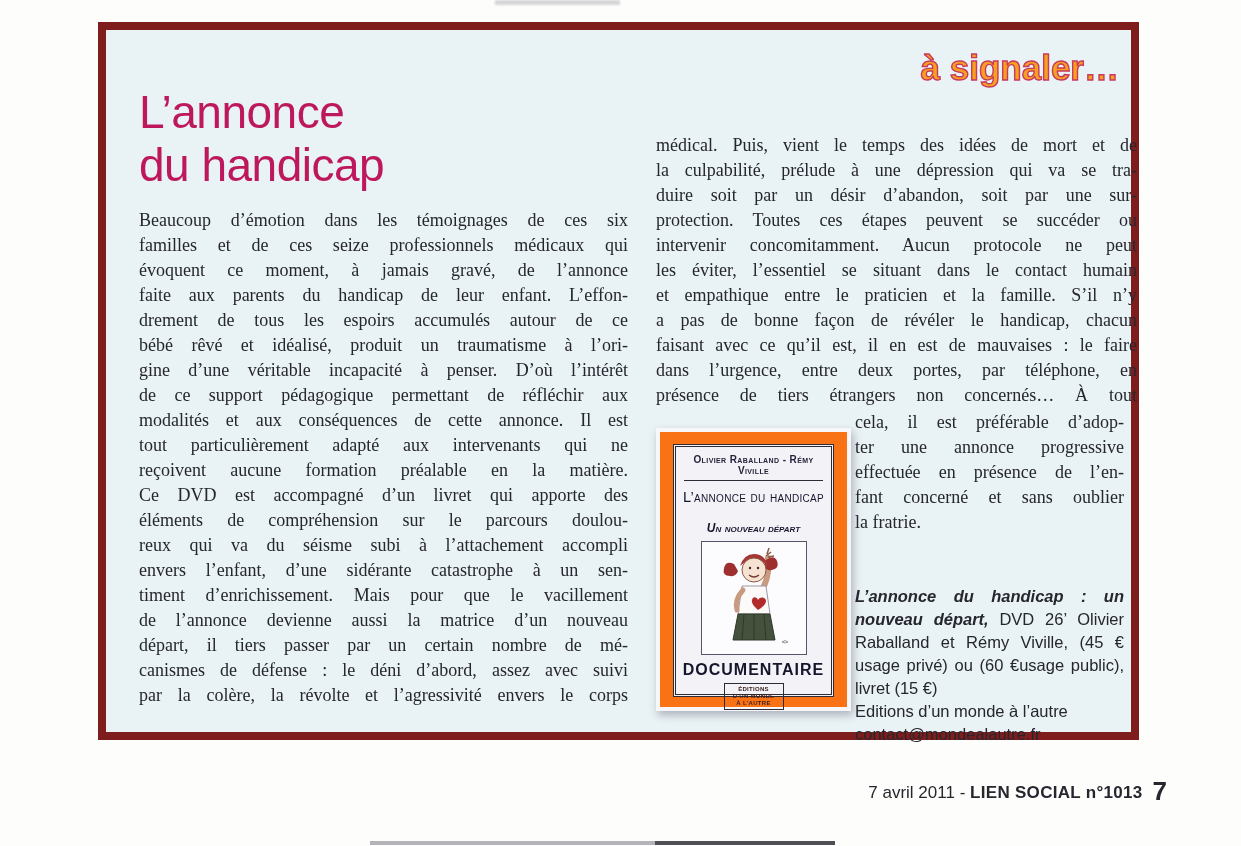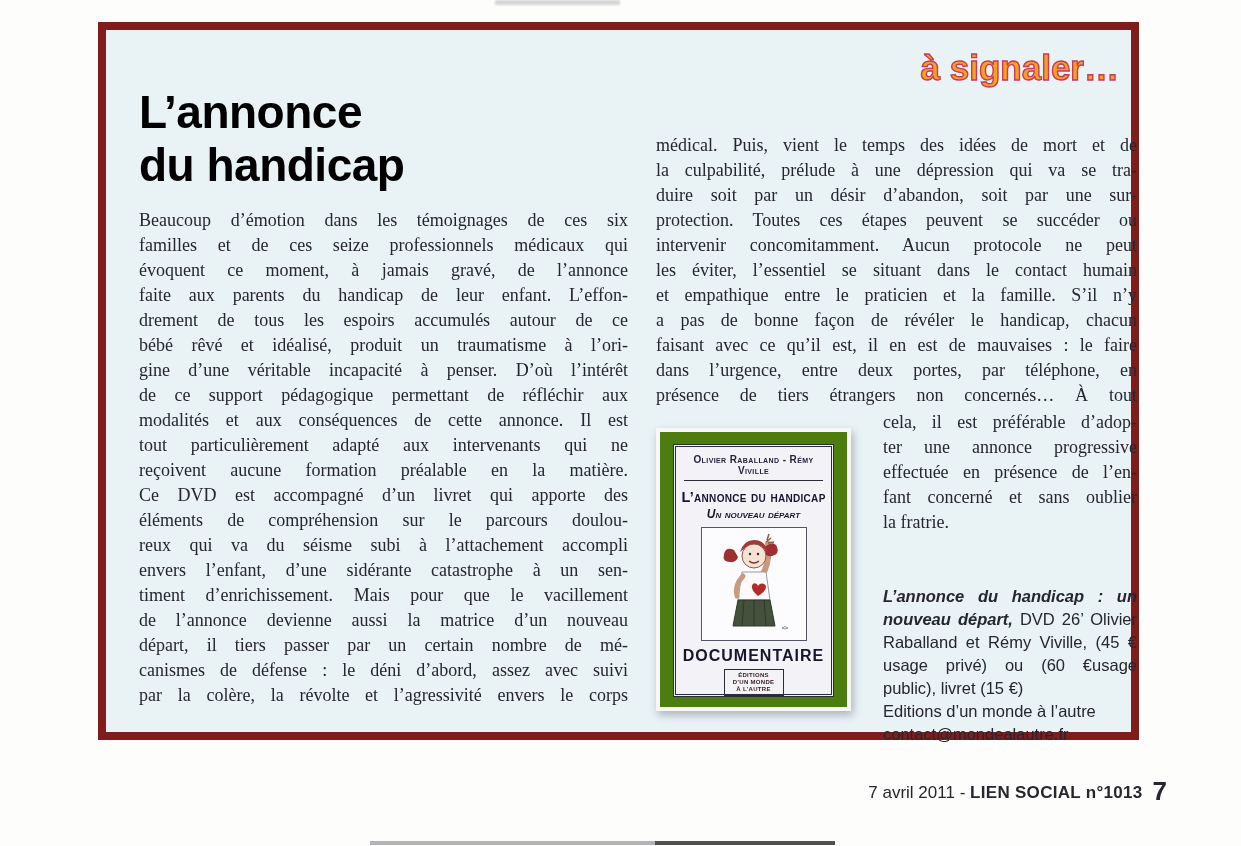--- a/index.html
+++ b/index.html
@@ -14,67 +14,67 @@
     background:#e9f2f5;border:8px solid #7f1d1d;box-sizing:border-box;
   }
   .badge{
     position:absolute;top:18px;right:12px;
     font-size:35px;font-weight:700;letter-spacing:0px;
     color:#f8a01d;-webkit-text-stroke:1.4px #c73a60;
     font-family:"Liberation Sans",sans-serif;
   }
   .title{
     position:absolute;left:33px;top:56px;
-    font-size:46px;line-height:53px;font-weight:700;color:#000000;
+    font-size:46px;line-height:53px;font-weight:400;color:#be185d;
     letter-spacing:-0.5px;font-family:"Liberation Sans",sans-serif;
   }
   .col-left{
     position:absolute;left:33px;top:178px;width:489px;
   }
   .col-right{
     position:absolute;left:550px;top:103px;width:481px;
   }
   .bodytext{
     font-family:"Liberation Serif","DejaVu Serif",serif;
     font-size:18px;line-height:25px;color:#26262e;
   }
   .line{
     text-align:justify;text-align-last:justify;
     white-space:normal;height:25px;overflow:visible;
   }
   .line.last{text-align-last:left;}
   .bottom-row{
     display:flex;margin-top:2px;
   }
-  .right-stack{margin-left:32px;width:269px;}
+  .right-stack{margin-left:4px;width:269px;}
   .wrap-lines{margin-top:0;}
   
   .dvd{
     width:195px;margin-top:18px;flex:0 0 auto;box-sizing:border-box;
-    background:#4d7c0f;border:4px solid #f7f7fa;
+    background:#f97316;border:4px solid #f7f7fa;
     box-shadow:2px 4px 8px rgba(60,60,80,0.35);
     padding:12px 13px 10px 13px;height:283px;
   }
   .dvd-inner{
     background:#f3f2f7;border:3px double #2c2c38;
     height:100%;box-sizing:border-box;padding:7px 5px 4px 5px;
     text-align:center;color:#1c1c30;
   }
   .dvd-authors{
     font-variant:small-caps;font-weight:700;font-size:10px;
     letter-spacing:0.4px;color:#23233a;
   }
   .dvd-rule{border:none;border-top:1px solid #2c2c38;margin:4px 3px;}
   .dvd-title{
-    font-variant:small-caps;font-weight:700;font-size:14.5px;
+    font-variant:small-caps;font-weight:400;font-size:14.5px;
     letter-spacing:0.3px;margin-top:8px;color:#15152c;
   }
   .dvd-subtitle{
     font-variant:small-caps;font-weight:700;font-style:italic;
-    font-size:12px;margin-top:2px;color:#15152c;
+    font-size:12px;margin-top:16px;color:#15152c;
   }
   .dvd-art{
     width:104px;height:112px;margin:6px auto 4px auto;
     border:1px solid #55556a;background:#fcfcfe;
   }
   .dvd-genre{
     font-weight:700;font-size:16px;letter-spacing:1px;
     color:#15152c;margin-top:6px;
   }
   .dvd-pub{

